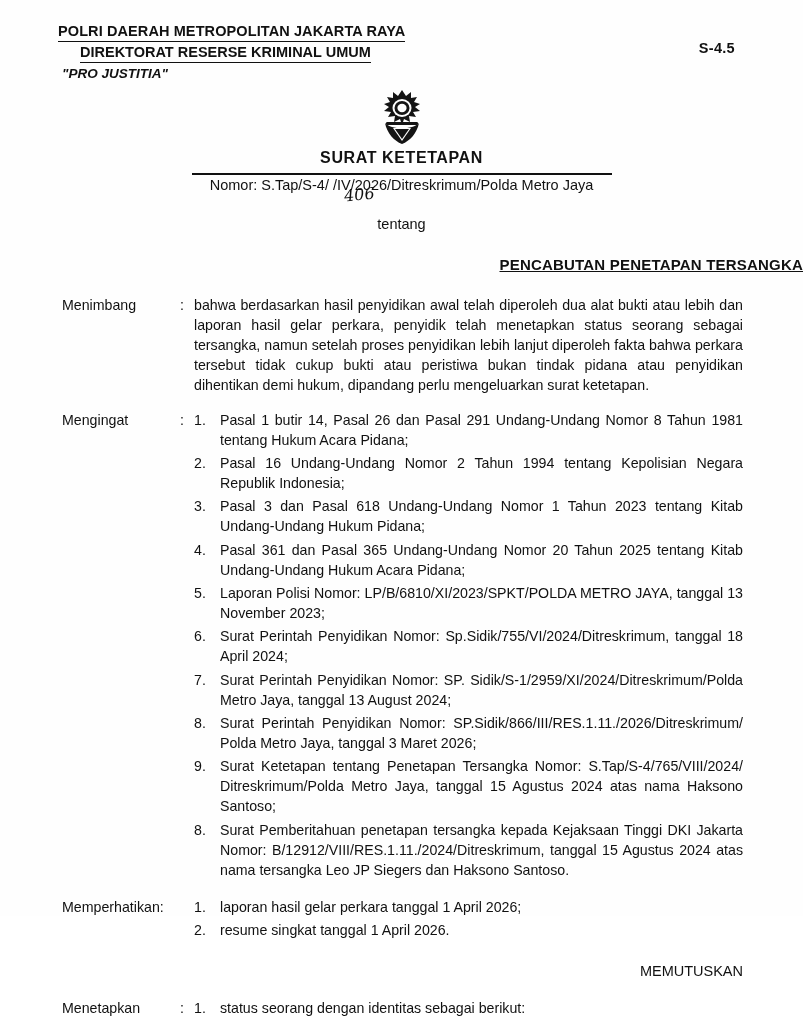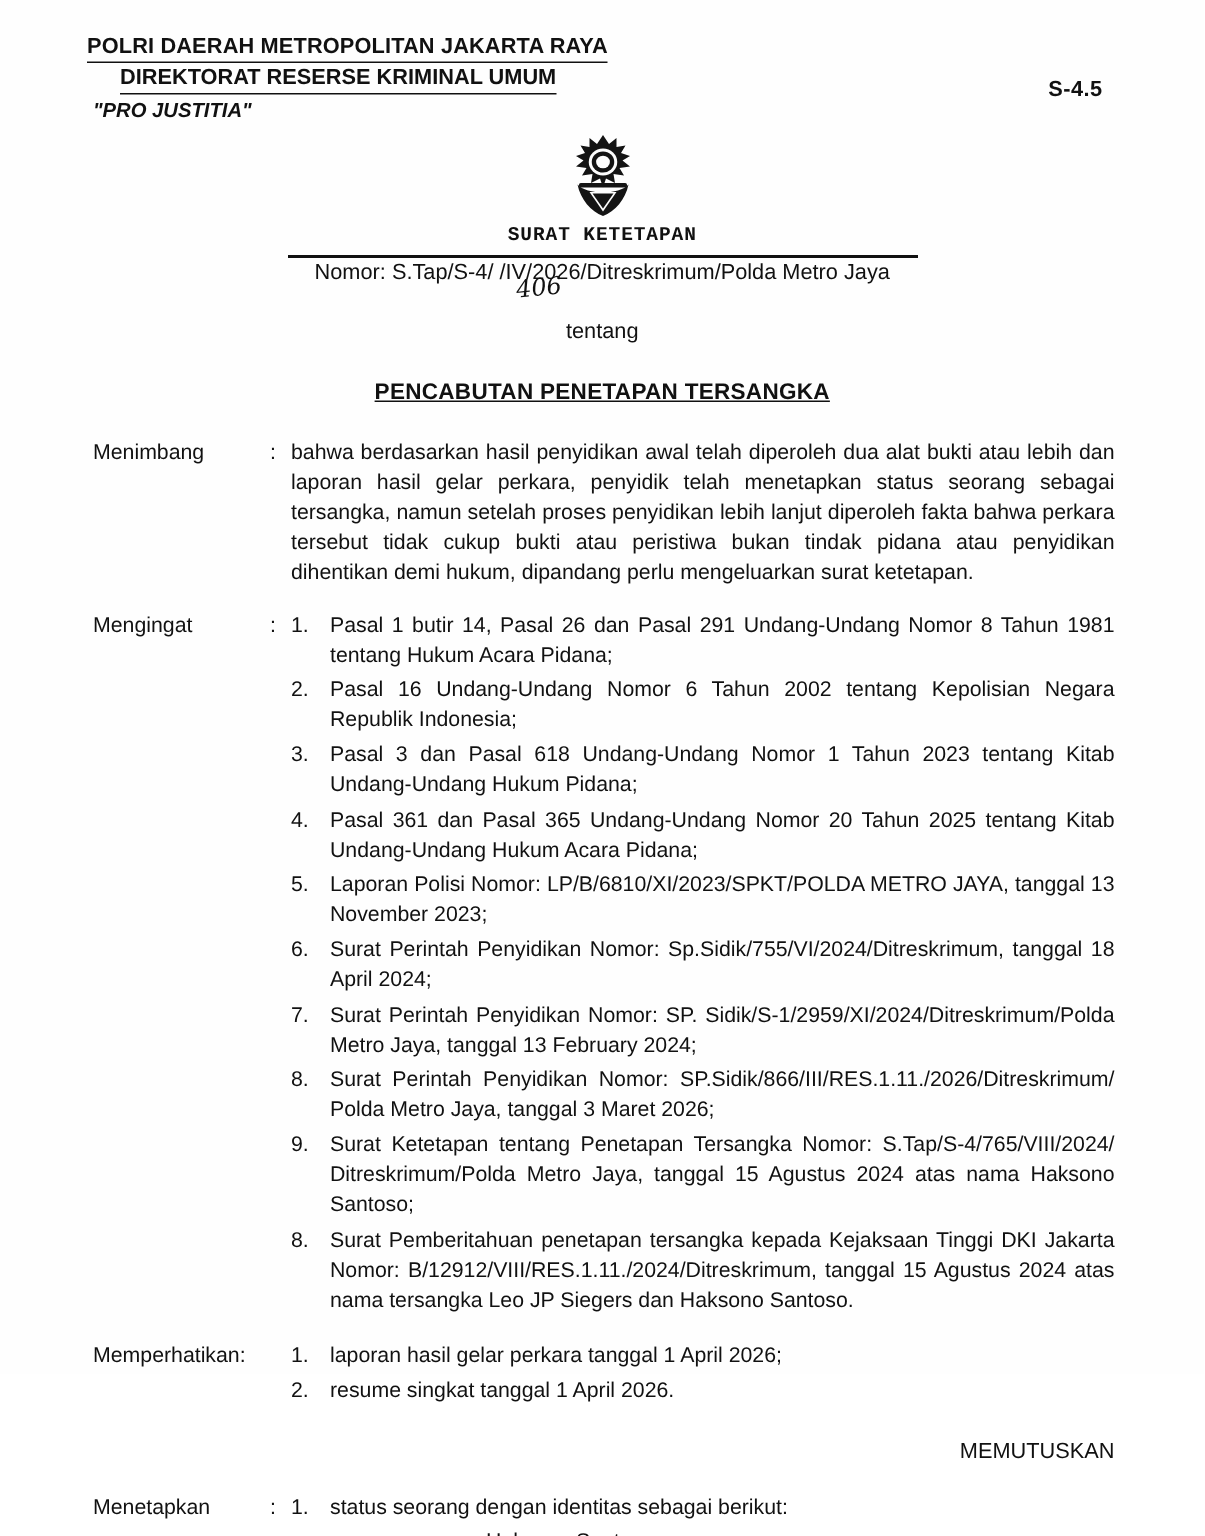--- a/index.html
+++ b/index.html
@@ -55,45 +55,43 @@
     margin-left: 4px;
     margin-top: 3px;
   }
   .doc-code {
     position: absolute;
     right: 68px;
     top: 40px;
     font-size: 14.5px;
     font-weight: bold;
     letter-spacing: 0.3px;
-    margin-top: 12px;
   }
 
   
   .emblem-wrap {
     text-align: center;
     margin-top: 8px;
     height: 58px;
   }
   .emblem {
     display: inline-block;
     width: 54px;
     height: 56px;
   }
 
   
   .title-block {
     text-align: center;
     margin-top: 2px;
   }
   .surat-ketetapan {
-    font-size: 13px;
+    font-size: 16px;
     font-weight: bold;
     letter-spacing: 0.6px;
-    font-family: Liberation Mono, monospace;
   }
   .nomor-row {
     margin-top: 6px;
     font-size: 14.5px;
     position: relative;
     display: inline-block;
   }
   .nomor-rule {
     width: 420px;
     height: 1.6px;
@@ -116,20 +114,21 @@
   .tentang {
     margin-top: 22px;
     font-size: 14.5px;
   }
   .subject {
     margin-top: 24px;
     font-size: 15px;
     font-weight: bold;
     text-decoration: underline;
     letter-spacing: 0.2px;
+    text-align: right;
   }
 
   
   .body {
     margin-top: 22px;
     padding: 0 60px 0 62px;
     font-size: 14.2px;
     line-height: 1.42;
   }
   .clause {
@@ -244,41 +243,41 @@
       <div class="clause-label">Mengingat</div>
       <div class="clause-colon">:</div>
       <div class="clause-body">
         <ol class="numlist">
           <li>
             <span class="li-num">1.</span>
             <span class="li-text">Pasal 1 butir 14, Pasal 26 dan Pasal 291 Undang-Undang Nomor 8 Tahun 1981 tentang Hukum Acara Pidana;</span>
           </li>
           <li>
             <span class="li-num">2.</span>
-            <span class="li-text">Pasal 16 Undang-Undang Nomor 6 Tahun 2002 tentang Kepolisian Negara Republik Indonesia;</span>
+            <span class="li-text">Pasal 16 Undang-Undang Nomor 2 Tahun 1994 tentang Kepolisian Negara Republik Indonesia;</span>
           </li>
           <li>
             <span class="li-num">3.</span>
             <span class="li-text">Pasal 3 dan Pasal 618 Undang-Undang Nomor 1 Tahun 2023 tentang Kitab Undang-Undang Hukum Pidana;</span>
           </li>
           <li>
             <span class="li-num">4.</span>
             <span class="li-text">Pasal 361 dan Pasal 365 Undang-Undang Nomor 20 Tahun 2025 tentang Kitab Undang-Undang Hukum Acara Pidana;</span>
           </li>
           <li>
             <span class="li-num">5.</span>
             <span class="li-text">Laporan Polisi Nomor: LP/B/6810/XI/2023/SPKT/POLDA METRO JAYA, tanggal 13 November 2023;</span>
           </li>
           <li>
             <span class="li-num">6.</span>
             <span class="li-text">Surat Perintah Penyidikan Nomor: Sp.Sidik/755/VI/2024/Ditreskrimum, tanggal 18 April 2024;</span>
           </li>
           <li>
             <span class="li-num">7.</span>
-            <span class="li-text">Surat Perintah Penyidikan Nomor: SP. Sidik/S-1/2959/XI/2024/Ditreskrimum/Polda Metro Jaya, tanggal 13 February 2024;</span>
+            <span class="li-text">Surat Perintah Penyidikan Nomor: SP. Sidik/S-1/2959/XI/2024/Ditreskrimum/Polda Metro Jaya, tanggal 13 August 2024;</span>
           </li>
           <li>
             <span class="li-num">8.</span>
             <span class="li-text">Surat Perintah Penyidikan Nomor: SP.Sidik/866/III/RES.1.11./2026/Ditreskrimum/ Polda Metro Jaya, tanggal 3 Maret 2026;</span>
           </li>
           <li>
             <span class="li-num">9.</span>
             <span class="li-text">Surat Ketetapan tentang Penetapan Tersangka Nomor: S.Tap/S-4/765/VIII/2024/ Ditreskrimum/Polda Metro Jaya, tanggal 15 Agustus 2024 atas nama Haksono Santoso;</span>
           </li>
           <li>

